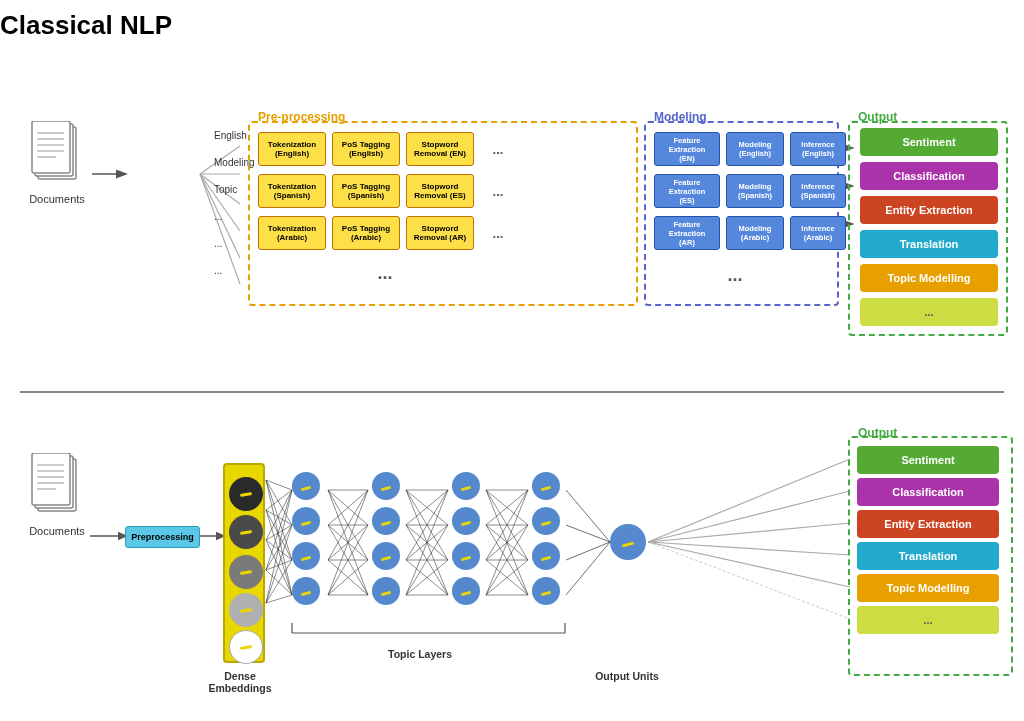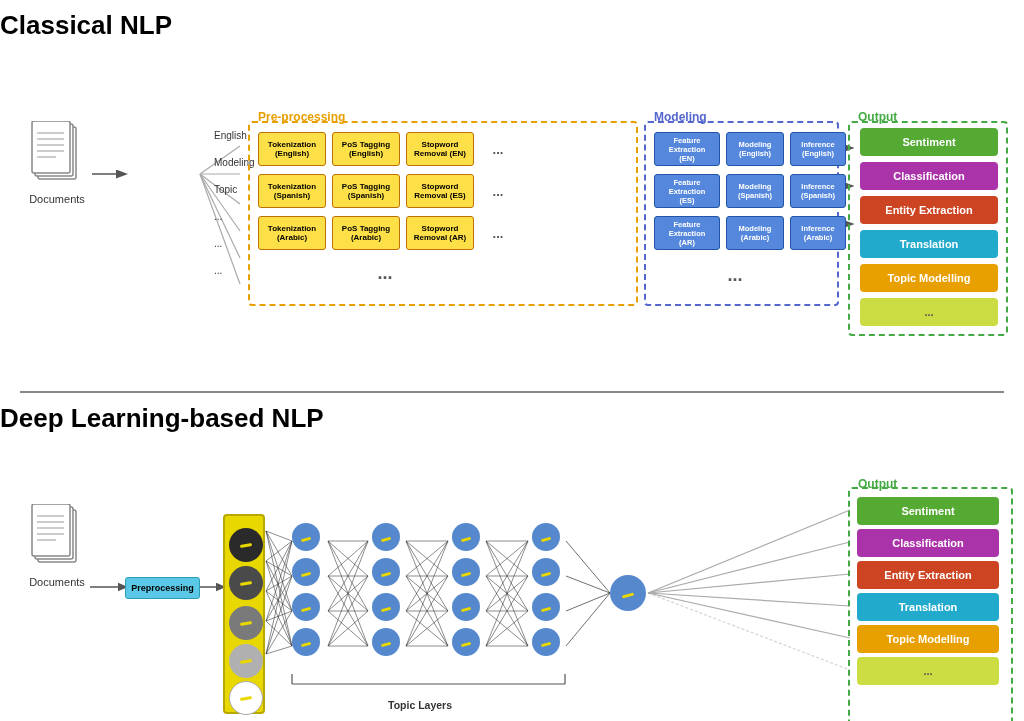--- a/index.html
+++ b/index.html
@@ -418,21 +418,20 @@
       <div class="out-cell" style="background:#cc4422;top:130px;">Entity Extraction</div>
       <div class="out-cell" style="background:#22aacc;top:164px;">Translation</div>
       <div class="out-cell" style="background:#e8a000;top:198px;">Topic Modelling</div>
       <div class="out-cell" style="background:#ccdd44;top:232px;color:#555;">...</div>
 
     </div>
   </div>
 
   <hr class="divider">
 
-  <div class="section-title" style="margin-top:10px;">Deep Learning-based NLP</div>
 
   <div class="bottom-section">
     <div class="dl-diagram">
 
       <svg class="svg-overlay">
         <defs>
           <marker id="arr2" markerWidth="7" markerHeight="7" refX="5" refY="3" orient="auto">
             <path d="M0,0 L0,6 L7,3 z" fill="#555"></path>
           </marker>
         </defs>

